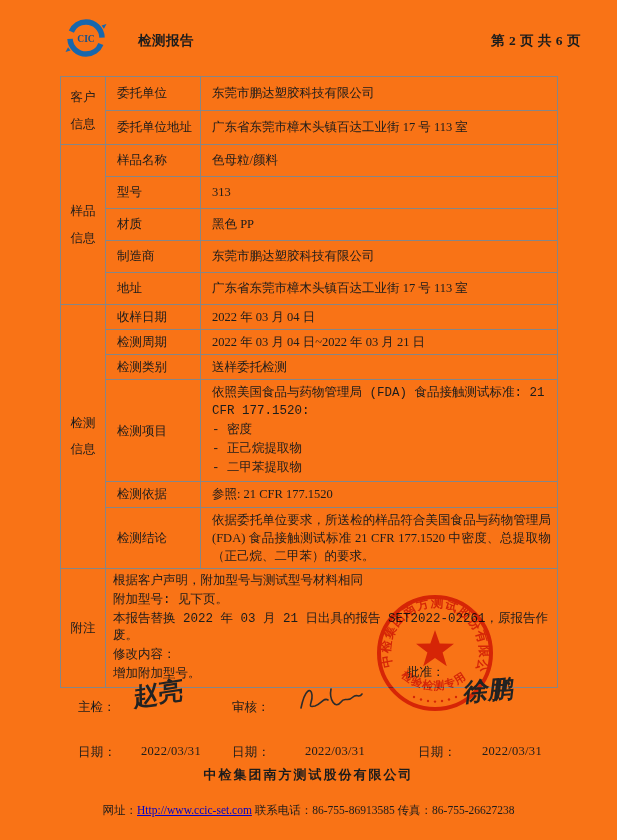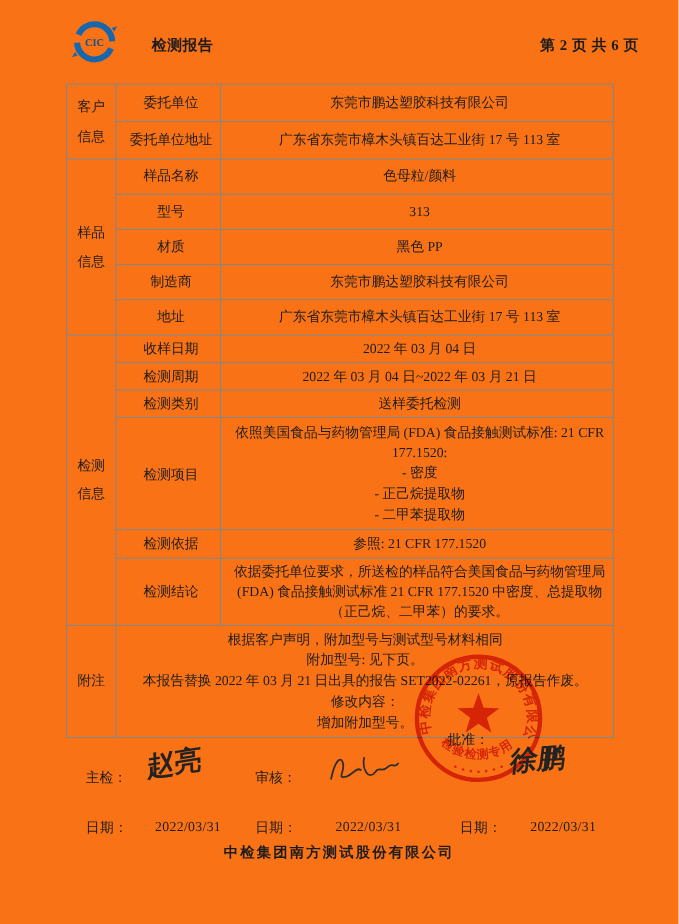--- a/index.html
+++ b/index.html
@@ -3,25 +3,25 @@
 <meta charset="utf-8">
 <style>
   html,body{margin:0;padding:0;background:#ffffff;}
   .page{position:relative;width:617px;height:840px;background:#f97316;overflow:hidden;
         font-family:"Liberation Serif","DejaVu Serif",serif;color:#1c1c1c;}
   .abs{position:absolute;}
   .hdr{font-size:13.5px;font-weight:bold;letter-spacing:.5px;}
 
   table.info{border-collapse:collapse;table-layout:fixed;width:497px;border-radius:11px;}
   table.info td{border:1px solid #868686;font-size:12.5px;line-height:1.45;
-                vertical-align:middle;padding:3px 6px 3px 11px;word-break:break-word;text-align:center;}
+                vertical-align:middle;padding:3px 6px 3px 11px;word-break:break-word;}
   table.info td.sec{text-align:center;padding:0 2px;line-height:2.1;font-size:12.5px;}
   tr.h34{height:34px;} tr.h32{height:32px;} tr.h25{height:25px;}
   .ml{line-height:17px;}
-  .ml div{padding:1px 0;}
+  .ml div{padding:1px 0;font-family:Liberation Mono, monospace;}
   .just{text-align:justify;line-height:18px;margin-top:44px;}
 
   .sig-name{display:inline-block;font-family:"DejaVu Sans",sans-serif;font-weight:bold;
             color:#222;font-size:25px;transform:rotate(-9deg) skewX(-8deg);transform-origin:left bottom;}
   .lab{font-size:12.5px;}
   .dt{font-size:12.5px;letter-spacing:.3px;text-align:center;}
 
   .stamp{mix-blend-mode:multiply;opacity:.88;}
 
   .center{left:0;width:617px;text-align:center;}
@@ -186,14 +186,18 @@
   </div>
 
   <div class="abs dt" style="left:78px;top:744px;">日期：</div>
   <div class="abs dt" style="left:141px;top:744px;">2022/03/31</div>
   <div class="abs dt" style="left:232px;top:744px;">日期：</div>
   <div class="abs dt" style="left:305px;top:744px;">2022/03/31</div>
   <div class="abs dt" style="left:418px;top:744px;">日期：</div>
   <div class="abs dt" style="left:482px;top:744px;">2022/03/31</div>
 
   <div class="abs center f-co" style="top:766px;">中检集团南方测试股份有限公司</div>
+  <div class="abs center f-sm" style="top:803px;">
+    <span>网址：</span><a class="site">Http://www.ccic-set.com</a>
+    <span>联系电话：86-755-86913585  传真：86-755-26627238</span>
+  </div>
 
 </div>
 
 </body></html>

